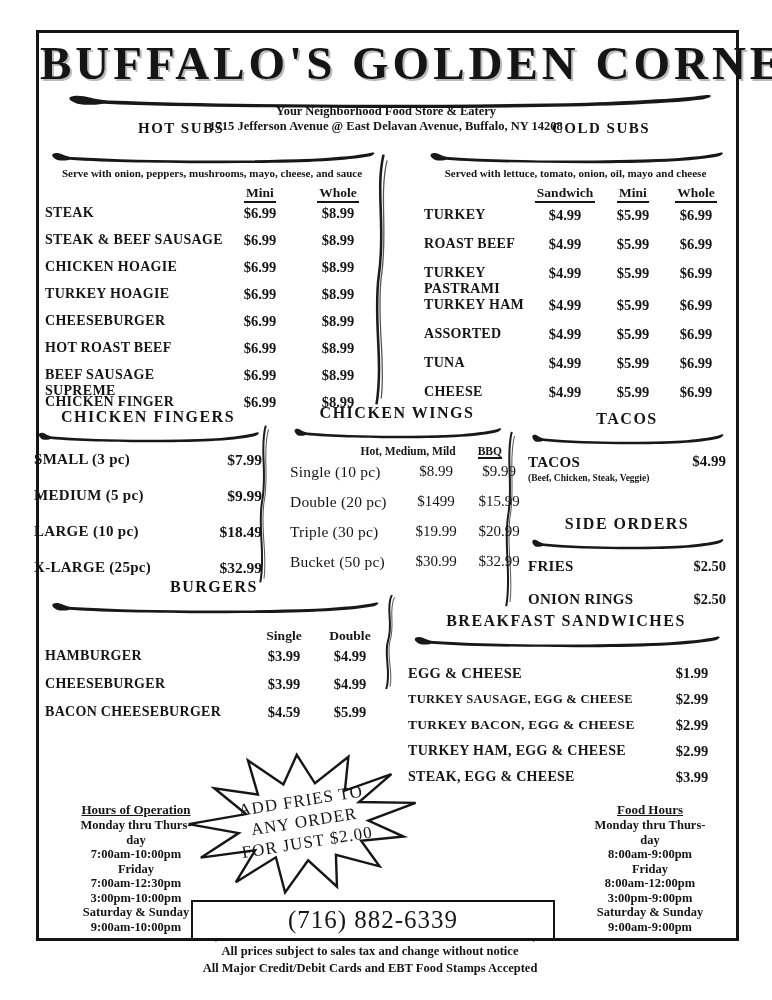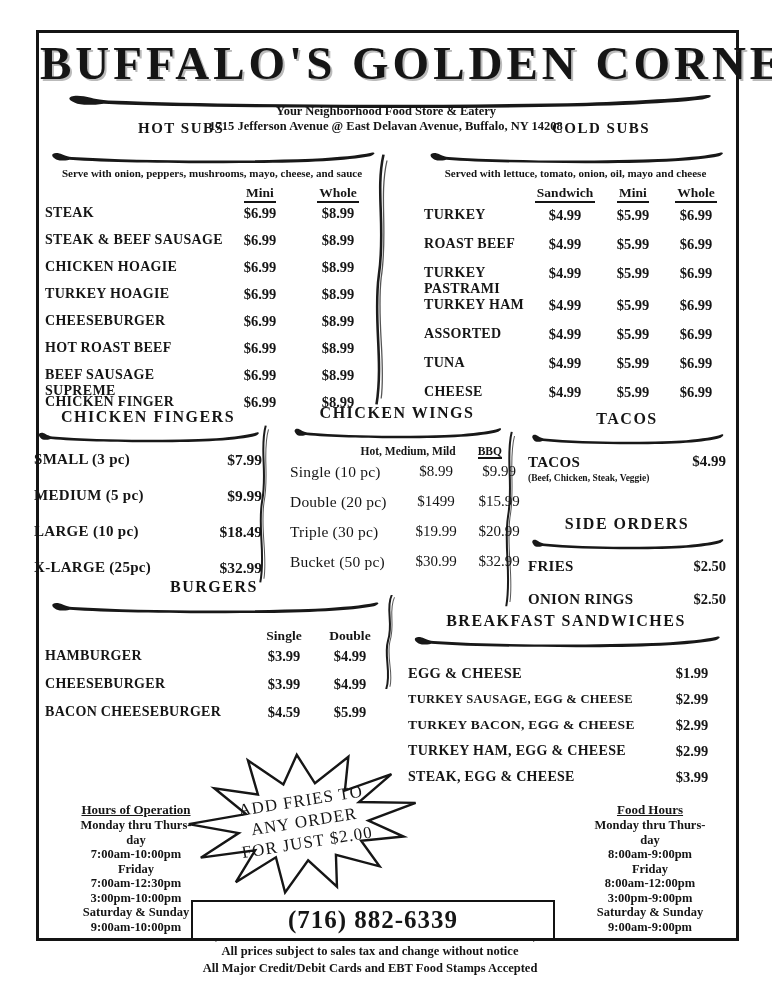--- a/index.html
+++ b/index.html
@@ -42,21 +42,21 @@
   .side-rows .cprice{font-size:14.5px;}
   .squiggle{position:absolute;}
   .hours{position:absolute;width:180px;text-align:center;font-weight:700;font-size:12.5px;line-height:1.16;}
   .hours .hh{font-size:13px;text-decoration:underline;margin-bottom:1px;}
   .promo{position:absolute;left:182px;top:740px;width:244px;height:164px;transform:rotate(-5deg);}
   .promo svg{position:absolute;inset:0;}
   .promo-text{position:absolute;inset:0;display:flex;flex-direction:column;align-items:center;
     justify-content:center;gap:1px;font-size:17px;letter-spacing:1px;transform:rotate(-4deg);}
   .call-ahead{position:absolute;left:170px;top:922px;width:410px;text-align:center;font-size:18px;letter-spacing:.5px;}
   .phone-box{position:absolute;left:191px;top:900px;width:360px;height:36px;border:2.5px solid #131313;
-    background:#fff;display:flex;align-items:center;justify-content:center;font-size:25px;font-weight:700;letter-spacing:1px;z-index:4;}
+    background:#fff;display:flex;align-items:center;justify-content:center;font-size:25px;font-weight:400;letter-spacing:1px;z-index:4;}
   .fine-print{position:absolute;left:20px;top:943px;width:700px;text-align:center;font-weight:700;font-size:12.5px;line-height:1.35;}
 </style>
 </head>
 <body>
 
 <div class="page">
   <div class="frame"></div>
 
   <div class="title">BUFFALO'S GOLDEN CORNER</div>
   <div class="swoosh title-swoosh">

